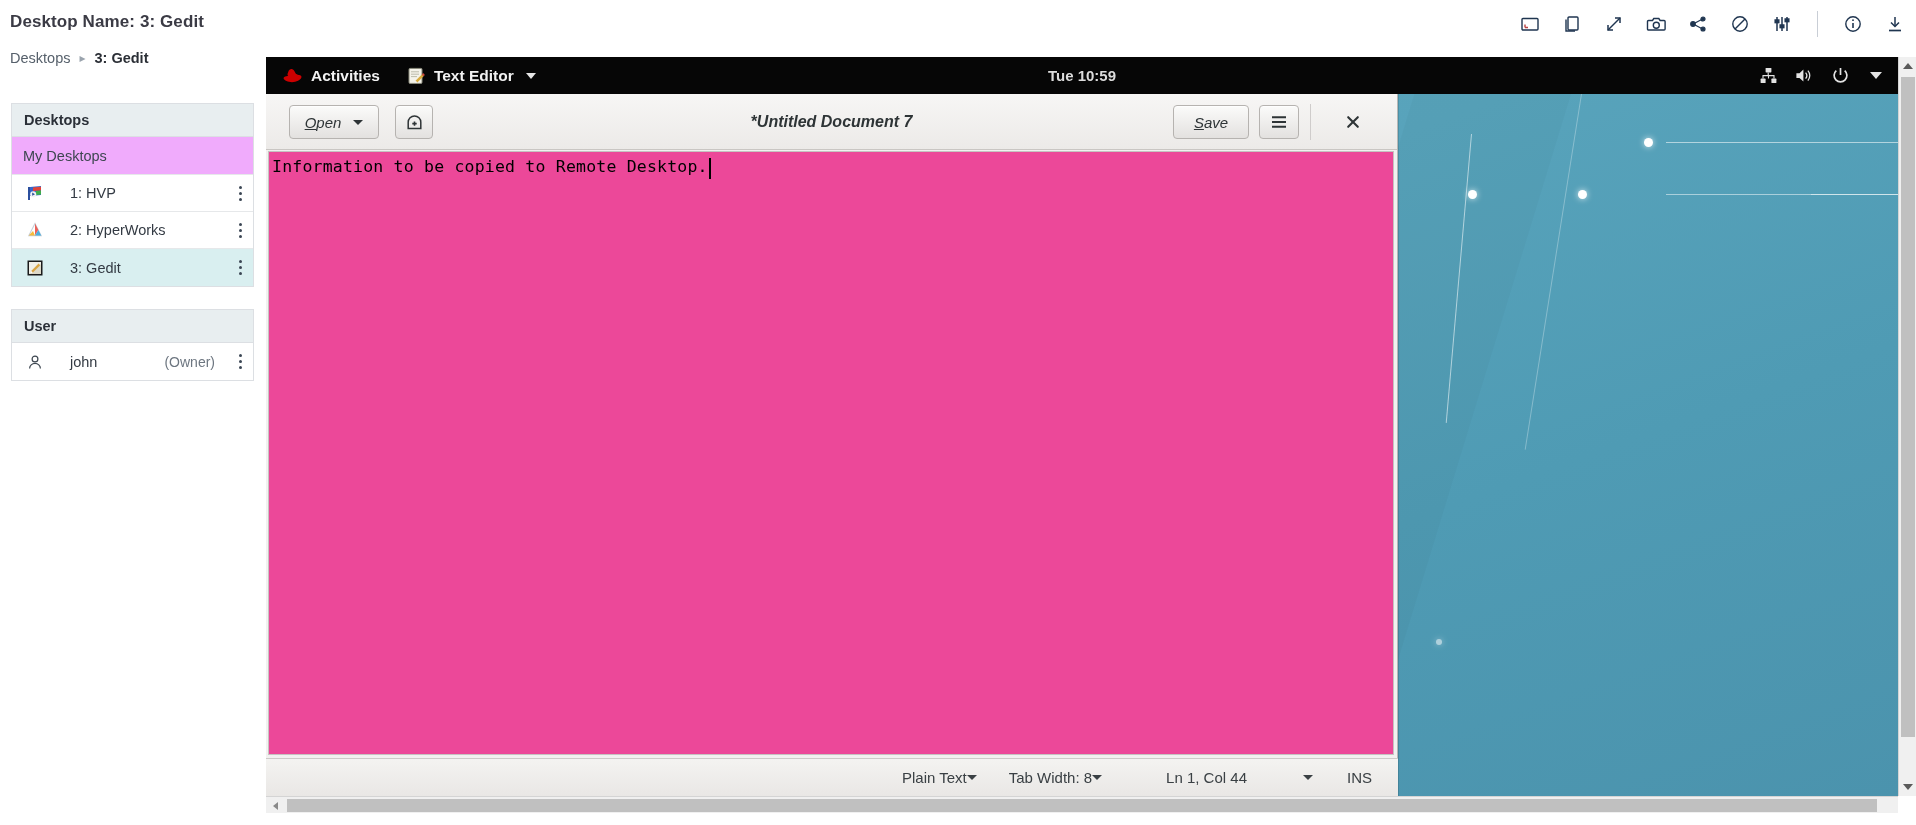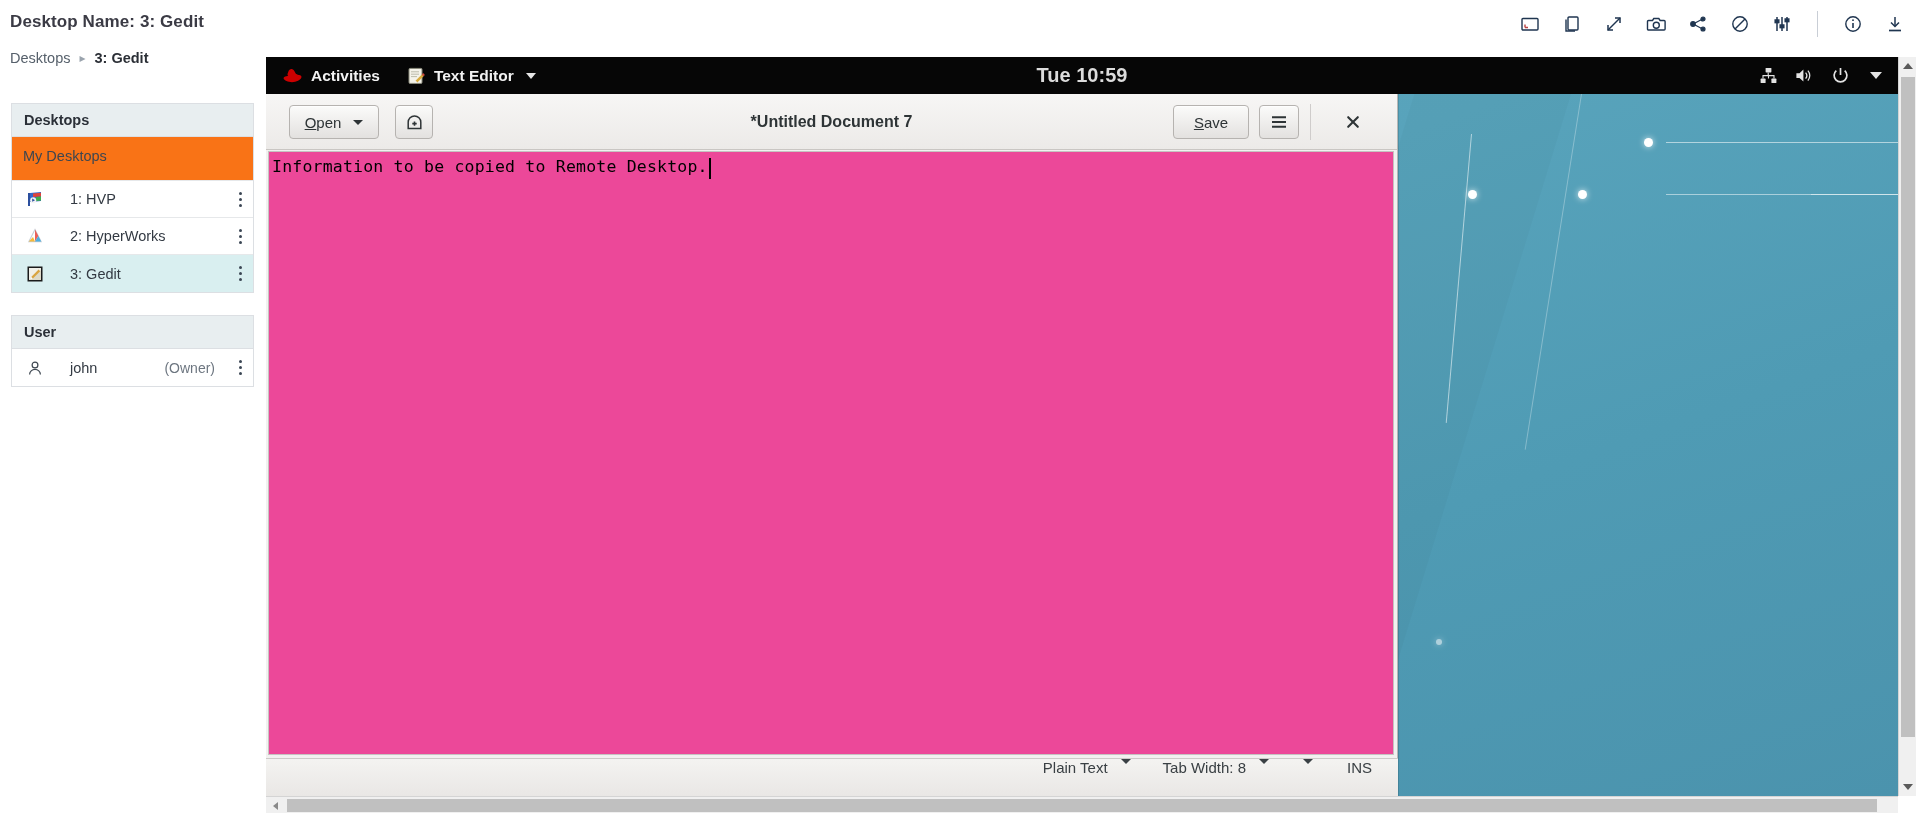--- a/index.html
+++ b/index.html
@@ -53,25 +53,25 @@
     margin-bottom: 22px;
   }
   .panel-head {
     background: #e8eef0;
     border-bottom: 1px solid #dcdfe3;
     height: 33px; line-height: 33px;
     padding-left: 12px;
     font-size: 14.5px; font-weight: bold; color: #2b3038;
   }
   .panel-sub {
-    height: 44px; line-height: 38px;
+    height: 38px; line-height: 38px;
     padding-left: 11px;
     font-size: 14.5px; color: #3d4650;
     border-bottom: 1px solid #e6e8ea;
-    background: #f97316;
+    background: #f0abfc;
   }
   .row {
     height: 37px;
     display: flex; align-items: center;
     border-bottom: 1px solid #e6e8ea;
     background: #fff;
     padding-left: 12px; padding-right: 6px;
     font-size: 14.5px; color: #333a43;
     cursor: pointer;
     position: relative;
@@ -111,21 +111,21 @@
     display: flex; align-items: center; gap: 0;
   }
   .gnome-item {
     display: flex; align-items: center; gap: 8px;
     height: 37px; padding: 0 6px; cursor: pointer;
     font-weight: bold; color: #f2f2f2; font-size: 15.5px;
   }
   #gnome-clock {
     position: absolute; left: 0; top: 0; width: 1632px; height: 37px;
     display: flex; align-items: center; justify-content: center;
-    font-weight: bold; font-size: 20px; color: #dcdcdc;
+    font-weight: bold; font-size: 15px; color: #dcdcdc;
     pointer-events: none;
   }
   #gnome-right {
     position: absolute; right: 12px; top: 0; height: 37px;
     display: flex; align-items: center; gap: 16px;
   }
   .sys-icon { width: 20px; height: 20px; display:flex; align-items:center; justify-content:center; color:#e3e3e3; cursor:pointer; }
 
   
   #wallpaper {
@@ -160,20 +160,21 @@
     position: absolute; left: 0; top: 37px;
     width: 1132px; height: 702px;
     background: #f2f1f0;
     border-right: 1px solid #b8b8b6;
     box-shadow: 0 0 0 1px rgba(0,0,0,.12);
   }
   #gedit-header {
     position: relative; height: 56px; width: 100%;
     background: linear-gradient(#f7f6f5, #eceae8);
     border-bottom: 1px solid #c9c6c3;
+    font-style: italic;
   }
   .gbtn {
     background: linear-gradient(#fbfbfa, #e3e1df);
     border: 1px solid #b6b3b0;
     border-radius: 4px;
     color: #2e3436;
     font-size: 15px;
     height: 34px;
     display: flex; align-items: center; justify-content: center;
     cursor: pointer;
@@ -230,21 +231,21 @@
   #gedit-status {
     position: absolute; left: 0; bottom: 0;
     width: 1132px; height: 38px;
     background: linear-gradient(#f4f3f1, #e9e7e5);
     border-top: 1px solid #cdcac8;
     display: flex; align-items: center; justify-content: flex-end;
     gap: 0; font-size: 15px; color: #3a4044;
     padding-right: 10px;
   }
   .st-item {
-    display: flex; align-items: flex-start; gap: 13px;
+    display: flex; align-items: center; gap: 0;
     padding: 0 16px; height: 38px; cursor: pointer;
   }
   .st-static { cursor: default; }
   .caret-down {
     width: 0; height: 0;
     border-left: 5px solid transparent;
     border-right: 5px solid transparent;
     border-top: 5px solid #3a4044;
   }
 
@@ -514,20 +515,23 @@
 
     <div id="gedit-status">
       <div class="st-item">
         <span>Plain Text</span>
         <span class="caret-down"></span>
       </div>
       <div class="st-item">
         <span>Tab Width: 8</span>
         <span class="caret-down"></span>
       </div>
+      <div class="st-item st-static" style="padding-right:38px;padding-left:48px;">
+        <span>Ln 1, Col 44</span>
+      </div>
       <div class="st-item" style="padding:0 18px;">
         <span class="caret-down"></span>
       </div>
       <div class="st-item st-static">
         <span>INS</span>
       </div>
     </div>
   </div>
 
   <div id="gnome-bar">

